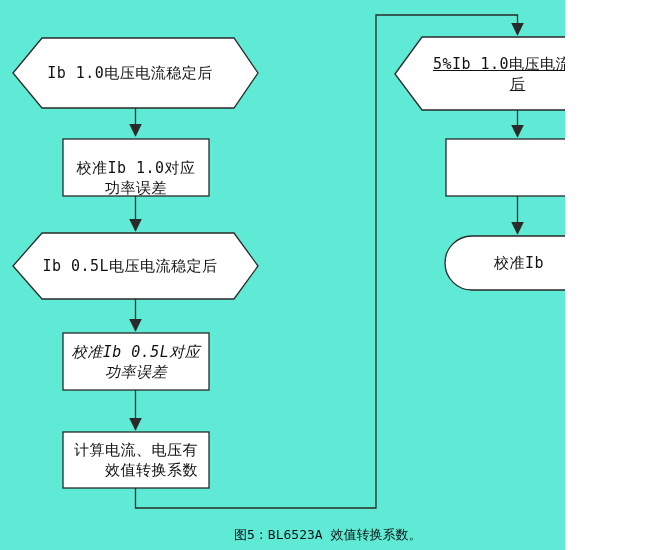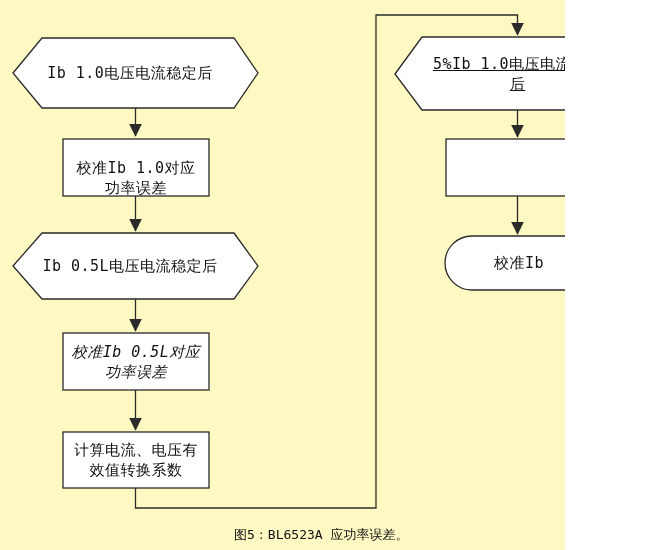--- a/index.html
+++ b/index.html
@@ -4,21 +4,21 @@
 <style>
   html, body {
     margin: 0;
     padding: 0;
     background: #ffffff;
   }
   .canvas {
     position: relative;
     width: 565px;
     height: 550px;
-    background: #fef9c3;
+    background: #5eead4;
     font-family: "DejaVu Sans Mono", "DejaVu Sans", monospace;
     overflow: hidden;
   }
   .canvas svg {
     position: absolute;
     left: 0;
     top: 0;
   }
   .shape {
     fill: #ffffff;
@@ -39,21 +39,21 @@
     white-space: pre-line;
     font-size: 15px;
     line-height: 20px;
     color: #111111;
     letter-spacing: 0.5px;
   }
   .lbl-hex1  { left: 30px;  top: 38px;  width: 200px; height: 70px; }
   .lbl-rect1 { left: 62px;  top: 149px; width: 148px; height: 57px; }
   .lbl-hex2  { left: 30px;  top: 233px; width: 200px; height: 66px; }
   .lbl-rect2 { left: 62px;  top: 333px; width: 148px; height: 57px; font-style: italic; }
-  .lbl-rect3 { left: 62px;  top: 432px; width: 148px; height: 56px; }
+  .lbl-rect3 { left: 62px;  top: 432px; width: 148px; height: 56px; text-align: right; }
   .lbl-hex3  { left: 405px; top: 37px;  width: 225px; height: 73px; text-decoration: underline; }
   .lbl-rect4 { left: 445px; top: 139px; width: 148px; height: 57px; }
   .lbl-end   { left: 445px; top: 236px; width: 148px; height: 54px; }
   .caption {
     position: absolute;
     left: 234px;
     top: 526px;
     width: 200px;
     font-size: 13px;
     line-height: 18px;
@@ -99,14 +99,14 @@
 功率误差</div>
   <div class="node-label lbl-hex2">Ib 0.5L电压电流稳定后</div>
   <div class="node-label lbl-rect2">校准Ib 0.5L对应
 功率误差</div>
   <div class="node-label lbl-rect3">计算电流、电压有
 效值转换系数</div>
   <div class="node-label lbl-hex3">5%Ib 1.0电压电流稳定
 后</div>
   <div class="node-label lbl-end">校准Ib</div>
 
-  <div class="caption">图5：BL6523A 应功率误差。</div>
+  <div class="caption">图5：BL6523A 效值转换系数。</div>
 </div>
 
 </body></html>

